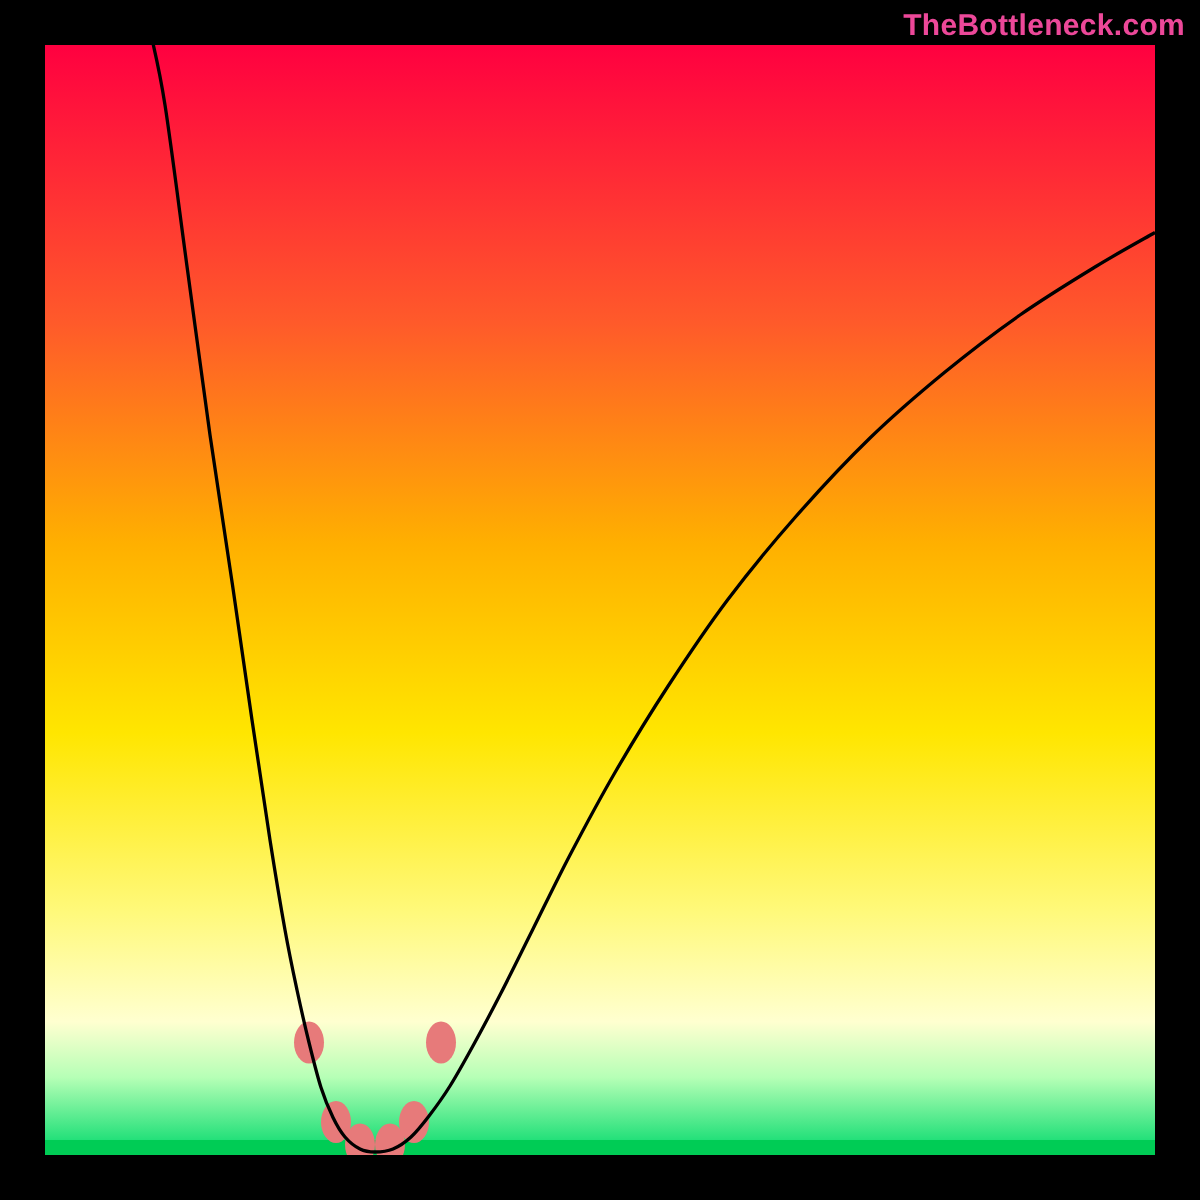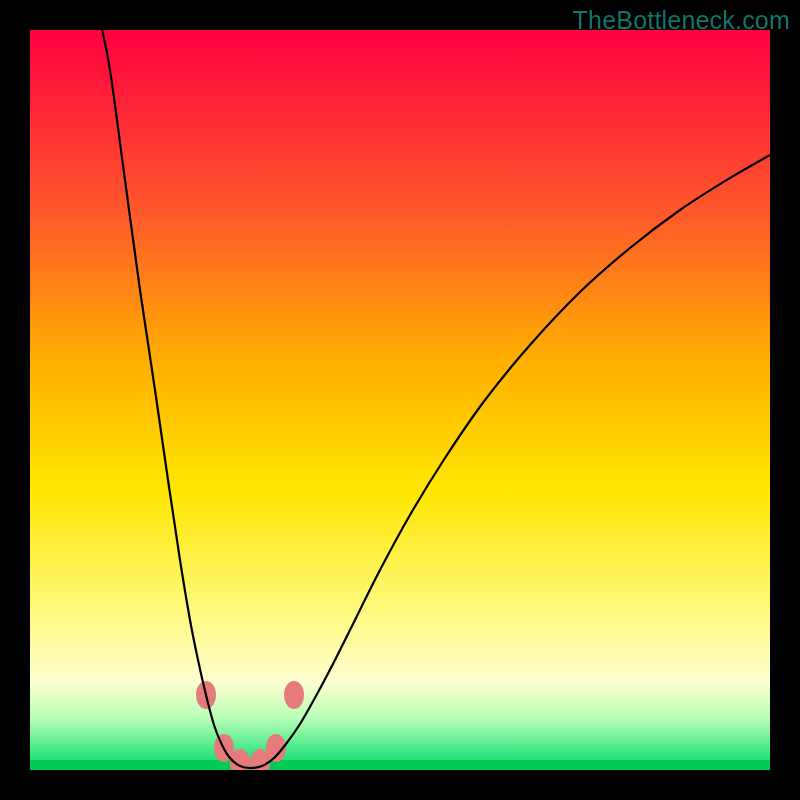--- a/index.html
+++ b/index.html
@@ -15,23 +15,23 @@
     position: absolute;
     left: 30px;
     top: 30px;
     width: 740px;
     height: 740px;
   }
   .watermark {
     position: absolute;
     top: 6px;
     right: 10px;
-    color: #0f766e;
-    font-size: 25px;
-    font-weight: 400;
+    color: #ec4899;
+    font-size: 20px;
+    font-weight: 700;
     letter-spacing: 0.2px;
     z-index: 5;
     pointer-events: none;
   }
   svg { display: block; }
 </style>
 </head>
 <body>
 
 <div class="watermark">TheBottleneck.com</div>

